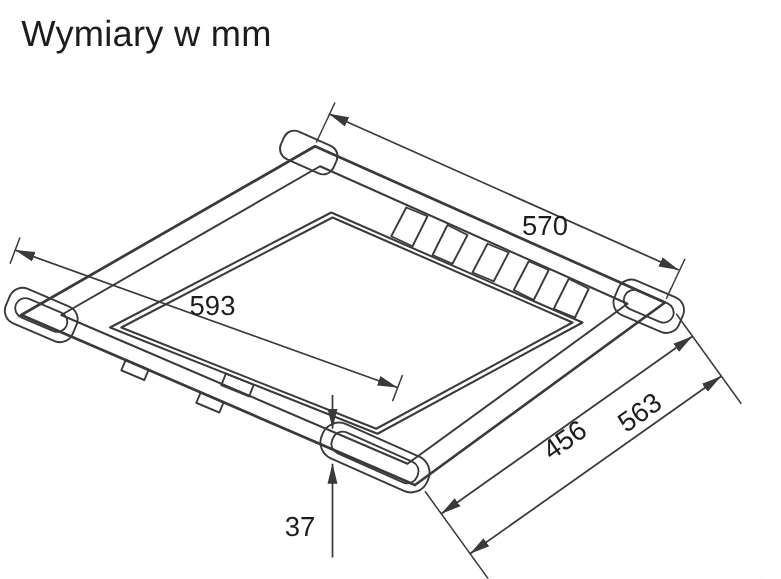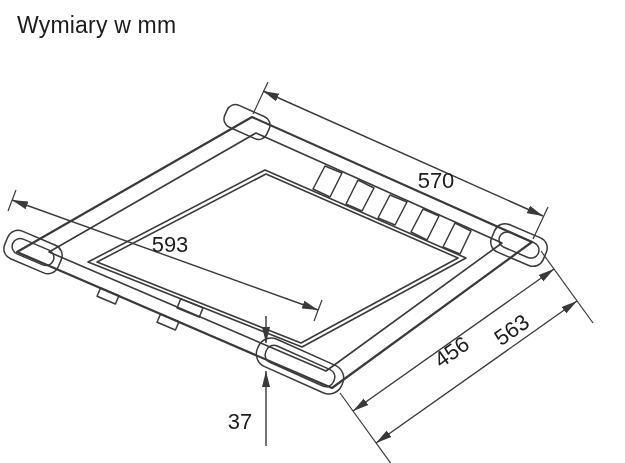--- a/index.html
+++ b/index.html
@@ -16,21 +16,21 @@
     position:relative;
     width:625px;
     height:463px;
     background:var(--bg);
     overflow:hidden;
   }
   .page-title{
     position:absolute;
     left:17px;
     top:12px;
-    font-size:23px;
+    font-size:29px;
     font-weight:400;
     color:var(--text);
     letter-spacing:0.2px;
   }
   svg{position:absolute;left:0;top:0;}
   .frame-line{fill:none;stroke:var(--ink);stroke-width:2.2;stroke-linejoin:round;}
   .frame-line-thin{fill:none;stroke:var(--ink);stroke-width:1.6;stroke-linejoin:round;}
   .detail{fill:none;stroke:var(--ink);stroke-width:1.5;stroke-linejoin:round;}
   .dim-line{fill:none;stroke:var(--ink);stroke-width:1.4;}
   .ext-line{fill:none;stroke:var(--ink);stroke-width:1.2;}

